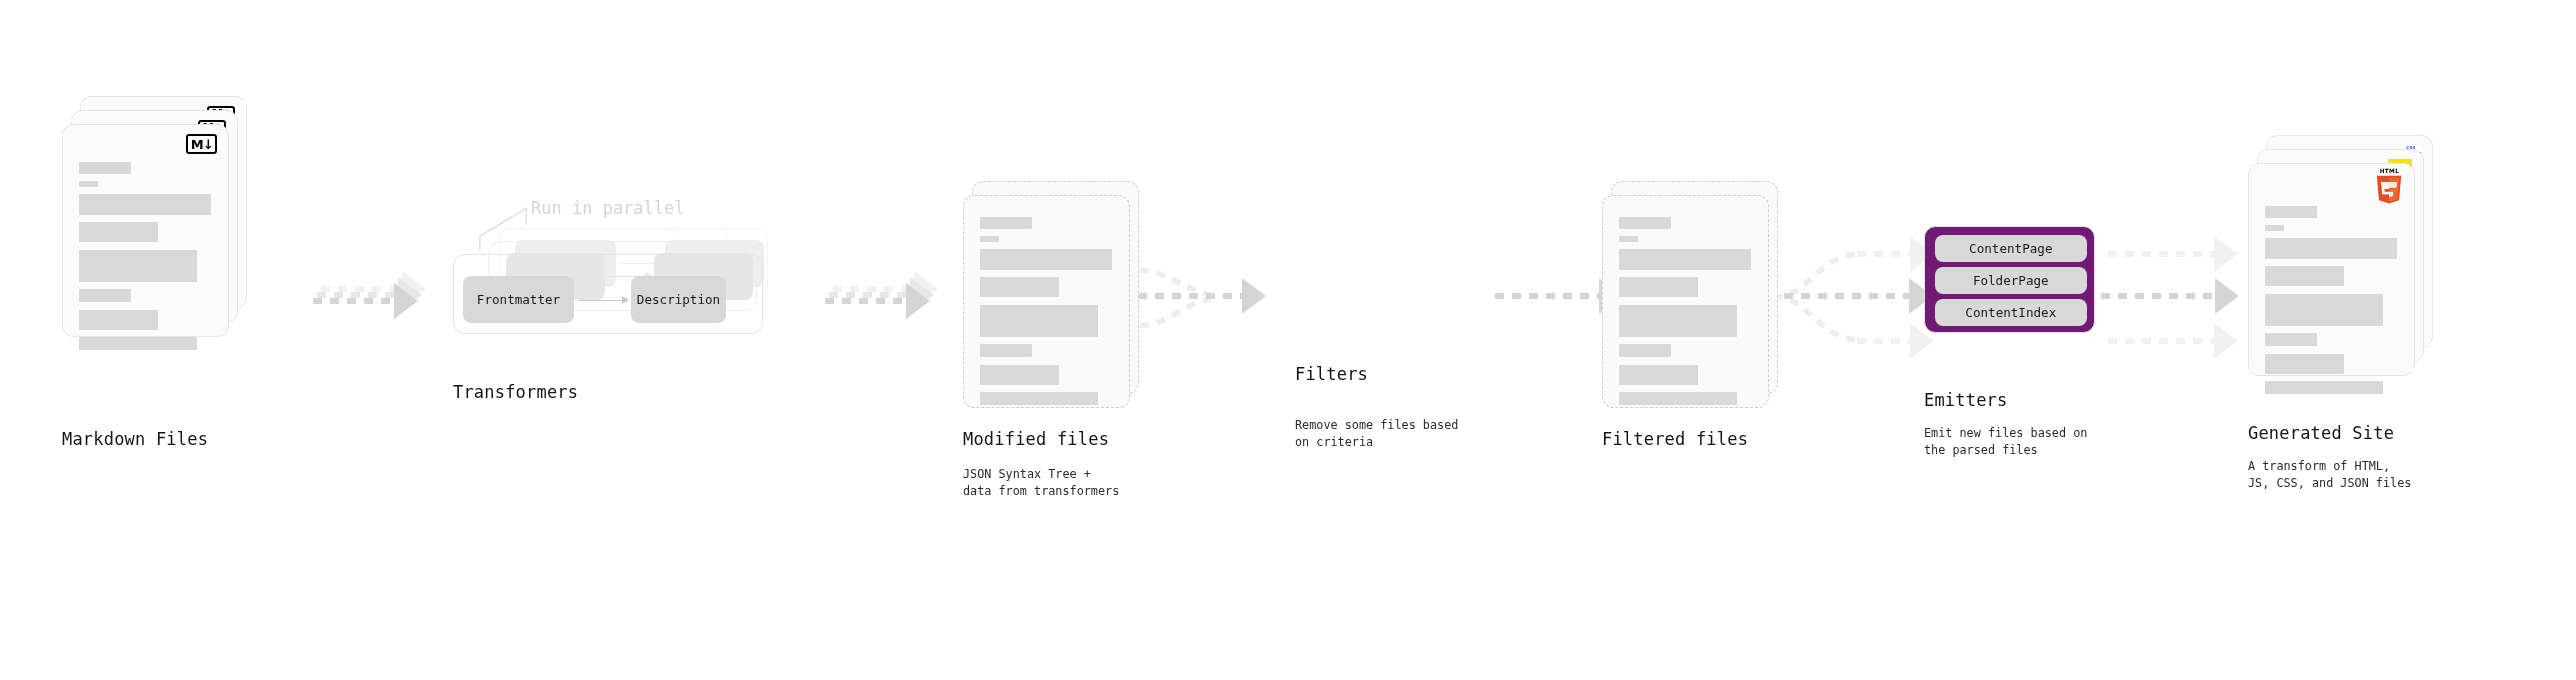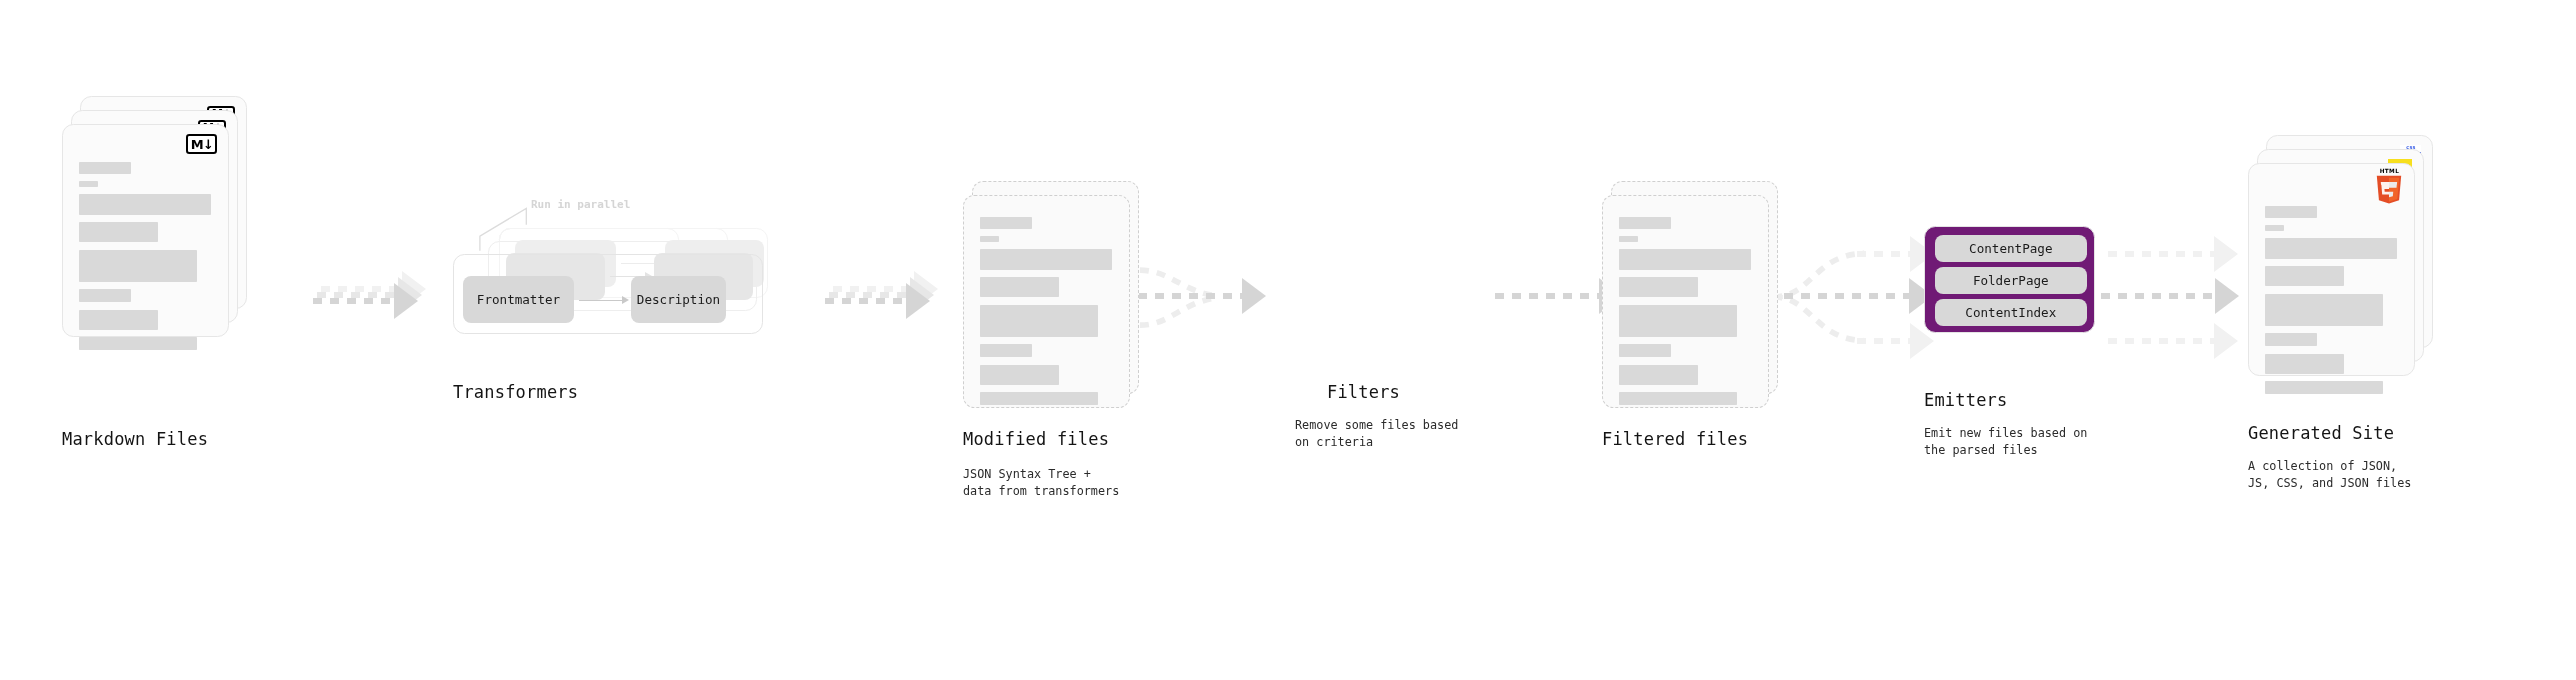--- a/index.html
+++ b/index.html
@@ -100,21 +100,21 @@
   .inner-arrow .head {
     position:absolute; right:0; top:0;
     width:0;height:0;border-top:4.9px solid transparent;border-bottom:4.9px solid transparent;
     border-left:7.3px solid #c9c9c9;
   }
   .inner-arrow.f2 .line { background:#e3e3e3; } .inner-arrow.f2 .head { border-left-color:#e3e3e3; }
   .inner-arrow.f3 .line { background:#ececec; } .inner-arrow.f3 .head { border-left-color:#ececec; }
 
   
   .parallel-note {
-    position: absolute; font-size: 11px; color: #d5d5d5; white-space: nowrap; font-weight: bold;
+    position: absolute; font-size: 17px; color: #d5d5d5; white-space: nowrap;
   }
 
   
   .flow { position: absolute; height: 36px; }
   .flow .dash {
     position: absolute; top: 15.4px; left: 0; height: 5.7px;
     background-image: linear-gradient(to right, currentColor 0 9px, transparent 9px 17px);
     background-size: 17px 5.7px; background-repeat: repeat-x;
   }
   .flow .head {
@@ -256,21 +256,21 @@
     <svg class="abs" width="130" height="89" style="left:1138px; top:254px;" viewBox="0 0 160 110">
       <path d="M2 20 C40 20 55 48 100 52" fill="none" stroke="#ededed" stroke-width="7" stroke-dasharray="11 10" stroke-linecap="butt"></path>
       <path d="M2 88 C40 88 55 58 100 54" fill="none" stroke="#ededed" stroke-width="7" stroke-dasharray="11 10" stroke-linecap="butt"></path>
     </svg>
     <div class="flow c-dark" style="left:1138px; top:278px; width:130px;">
       <div class="dash" style="width:104px"></div>
         <div class="head" style="left:104px"></div>
     </div>
   </div>
 
-  <div class="section-title" style="left:1295px; top:382px;margin-left:32px;">Filters</div>
+  <div class="section-title" style="left:1295px; top:364px;">Filters</div>
   <div class="section-desc" style="left:1295px; top:417px;"><span>Remove some files based</span><br><span>on criteria</span></div>
 
   <div class="flow c-dark" style="left:1495px; top:278px; width:130px;">
     <div class="dash" style="width:104px"></div>
       <div class="head" style="left:104px"></div>
   </div>
 
   <div class="doc-stack" style="left:1602px; top:195px;">
     <div class="doc-sheet dashed back1"></div>
     <div class="doc-sheet dashed front">
@@ -367,16 +367,16 @@
         <div class="bar" style="width:132px;height:20.3px"></div>
         <div class="bar" style="width:79px;height:20.3px"></div>
         <div class="bar" style="width:118px;height:32.5px"></div>
         <div class="bar" style="width:52px;height:13px"></div>
         <div class="bar" style="width:79px;height:20.3px"></div>
         <div class="bar" style="width:118px;height:13px"></div>
       </div>
     </div>
   </div>
   <div class="section-title" style="left:2248px; top:423px;">Generated Site</div>
-  <div class="section-desc" style="left:2248px; top:458px;"><span>A collection of JSON,</span><br><span>JS, CSS, and JSON files</span></div>
+  <div class="section-desc" style="left:2248px; top:458px;"><span>A transform of HTML,</span><br><span>JS, CSS, and JSON files</span></div>
 
 </div>
 
 
 </body></html>

